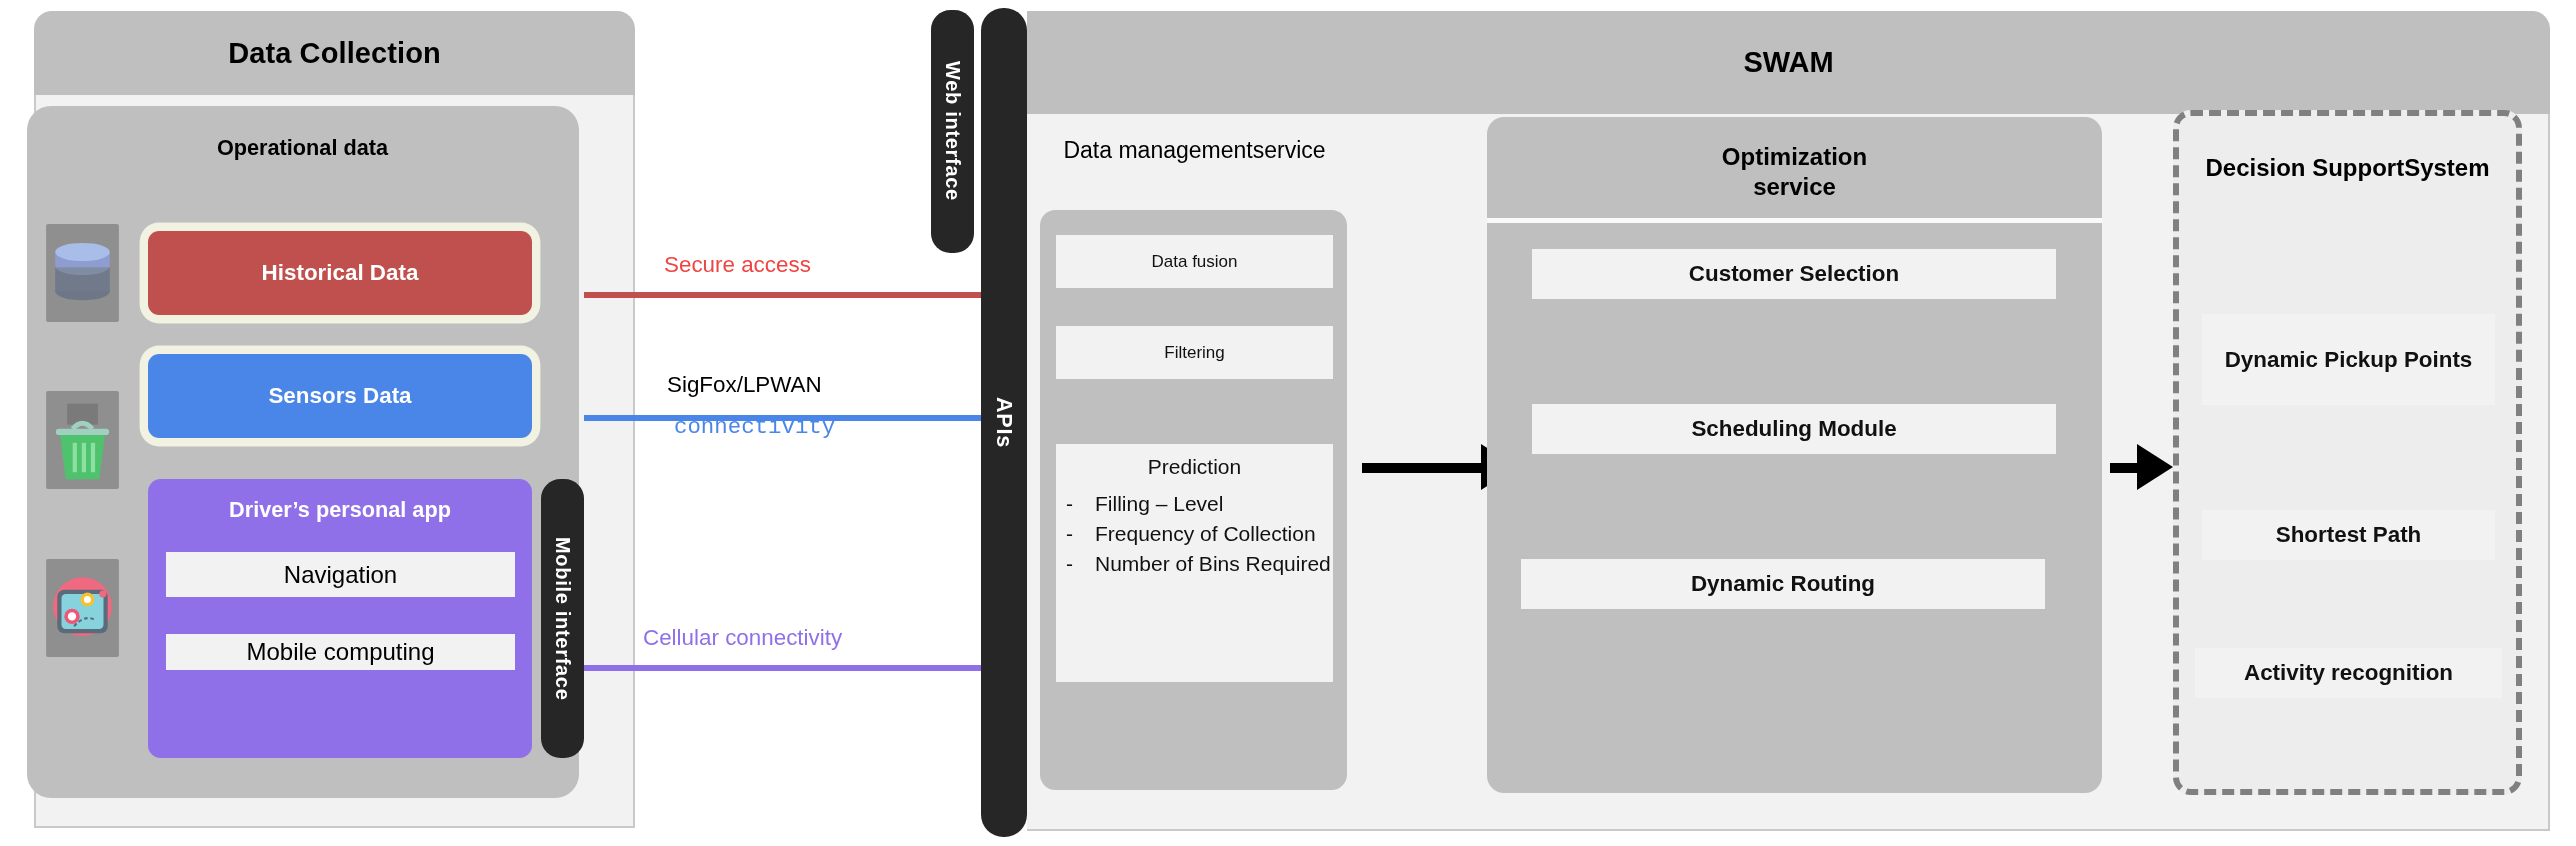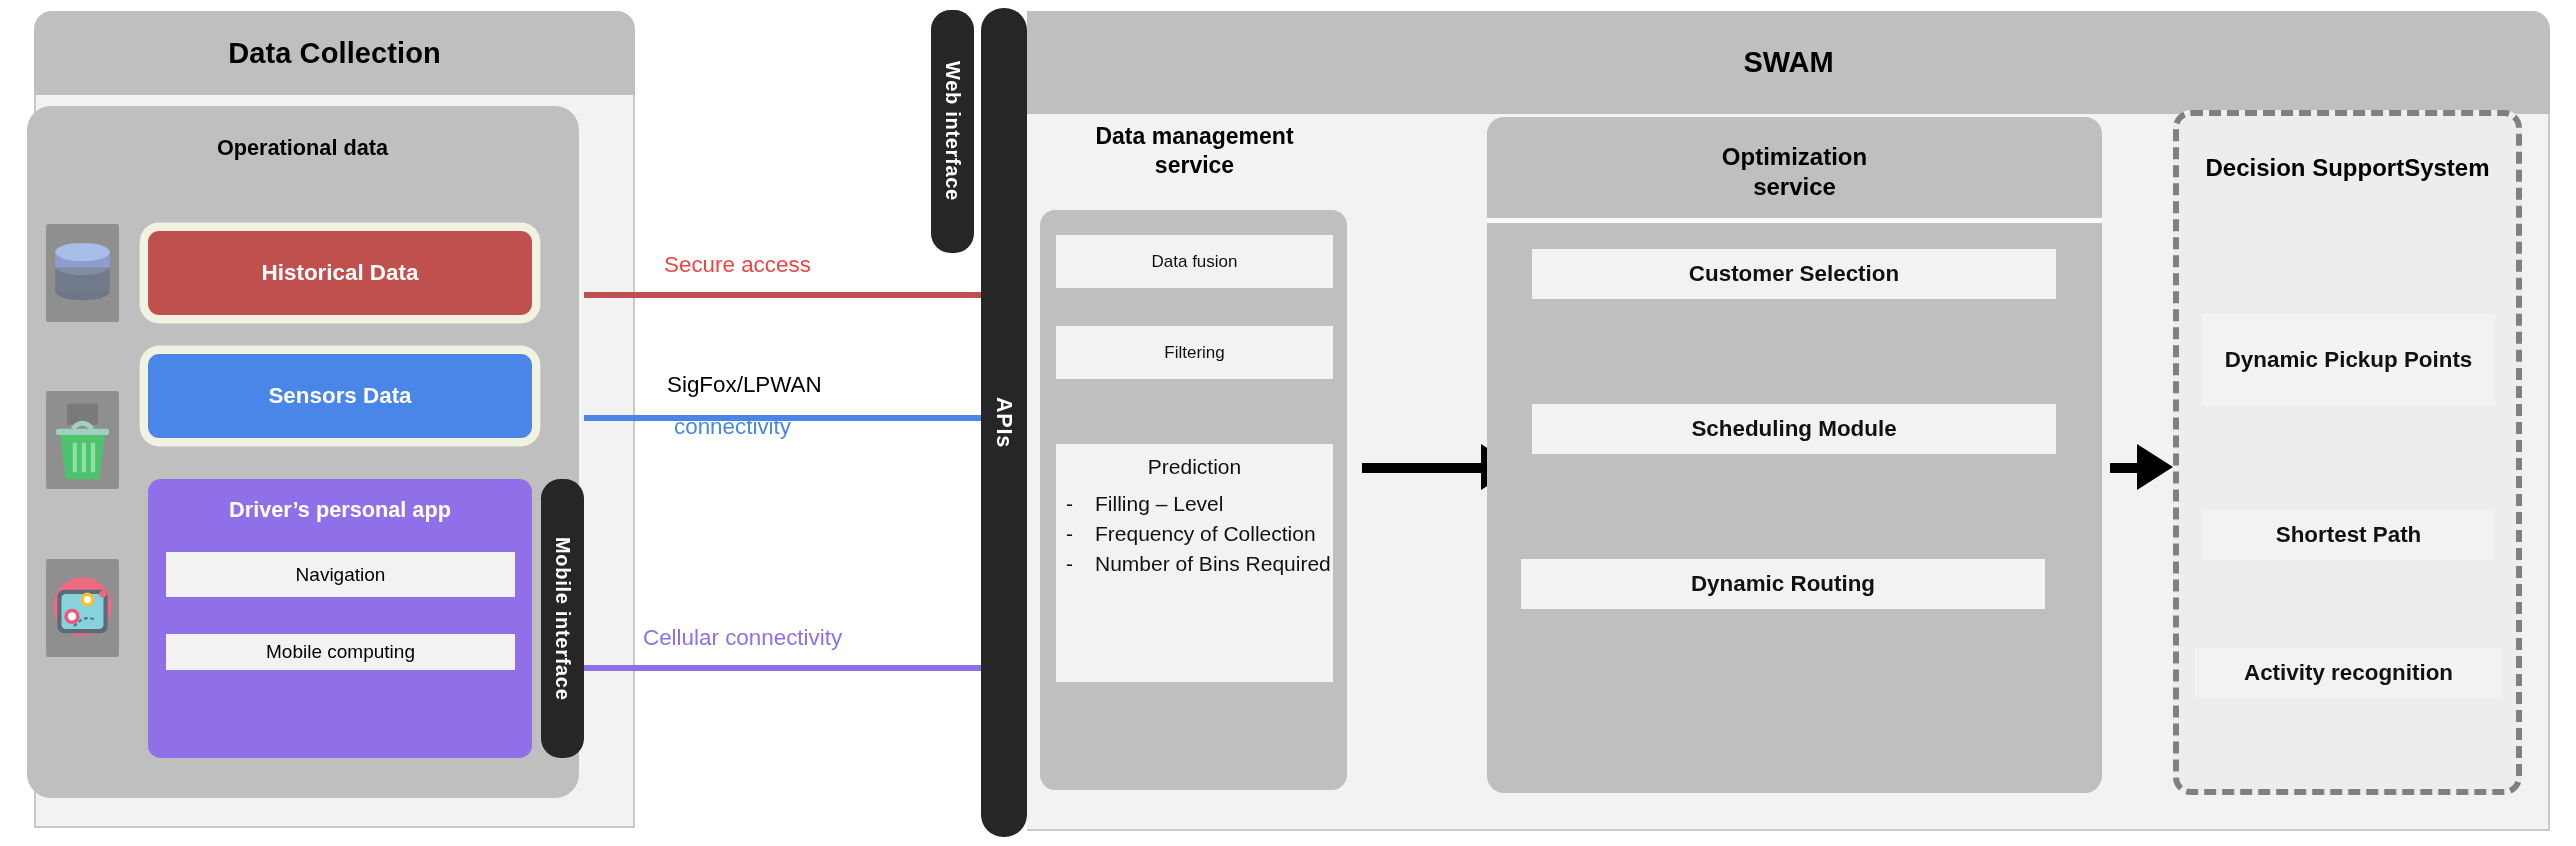--- a/index.html
+++ b/index.html
@@ -58,21 +58,21 @@
     left:148px;top:479px;width:384px;height:279px;background:#9070e8;
     border-radius:12.6px;
   }
   #driver-app-title{
     left:148px;top:489px;width:384px;height:41px;
     display:flex;align-items:center;justify-content:center;
     color:#ffffff;font-size:21.7px;font-weight:bold;
   }
   .driver-sub{
     background:#f2f2f2;display:flex;align-items:center;justify-content:center;
-    color:#000;font-size:19px;
+    color:#000;font-size:24px;
   }
   #driver-navigation{left:166px;top:552px;width:349px;height:45px;}
   #driver-mobile-computing{left:166px;top:634px;width:349px;height:36px;}
 
   
   #mobile-interface-pill{
     left:541px;top:479px;width:43px;height:279px;background:#262626;
     border-radius:19.6px;
   }
   #mobile-interface-label{
@@ -89,21 +89,21 @@
   }
   .conn-label{font-size:22.4px;white-space:nowrap;}
 
   #conn-secure-line{left:584px;top:292px;width:426px;background:#c0504d;}
   #conn-secure-head{left:1000px;top:278px;border-left:26.5px solid #c0504d;}
   #conn-secure-label{left:664px;top:252px;color:#ef4444;}
 
   #conn-sigfox-line{left:584px;top:415px;width:426px;background:#4a86e8;}
   #conn-sigfox-head{left:1000px;top:401px;border-left:26.5px solid #4a86e8;}
   #conn-sigfox-label1{left:667px;top:372px;color:#000000;}
-  #conn-sigfox-label2{left:674px;top:414px;color:#4a86e8;}
+  #conn-sigfox-label2{left:674px;top:414px;color:#4a86e8;font-family:Liberation Mono, monospace;}
 
   #conn-cellular-line{left:584px;top:665px;width:426px;background:#9070e8;}
   #conn-cellular-head{left:1000px;top:651px;border-left:26.5px solid #9070e8;}
   #conn-cellular-label{left:643px;top:625px;color:#9070e8;}
 
   
   #web-interface-pill{
     left:931px;top:9.8px;width:43px;height:243px;background:#262626;border-radius:19.6px;
   }
   #web-interface-label{
@@ -133,22 +133,22 @@
     font-size:29px;font-weight:bold;color:#000;
   }
   #swam-body{
     left:0;top:102px;width:1523px;height:718px;background:#f2f2f2;
     border:2.1px solid #c9c9c9;border-top:none;border-left:none;
   }
 
   
   #dms-title{
     left:1048px;top:112px;width:293px;height:77px;
-    display:flex;flex-direction:column;align-items:center;justify-content:center;
-    font-size:23px;font-weight:bold;color:#000;line-height:1.22;text-align:center;
+    display:flex;flex-direction:row;align-items:center;justify-content:center;
+    font-size:23px;font-weight:normal;color:#000;line-height:1.22;text-align:center;
   }
   #dms-card{
     left:1040px;top:210px;width:307px;height:580px;background:#bfbfbf;border-radius:15.4px;
   }
   .dms-item{
     background:#f2f2f2;display:flex;align-items:center;justify-content:center;
     font-size:17px;color:#111;
   }
   #dms-data-fusion{left:1056px;top:235px;width:277px;height:53px;}
   #dms-filtering{left:1056px;top:326px;width:277px;height:53px;}

